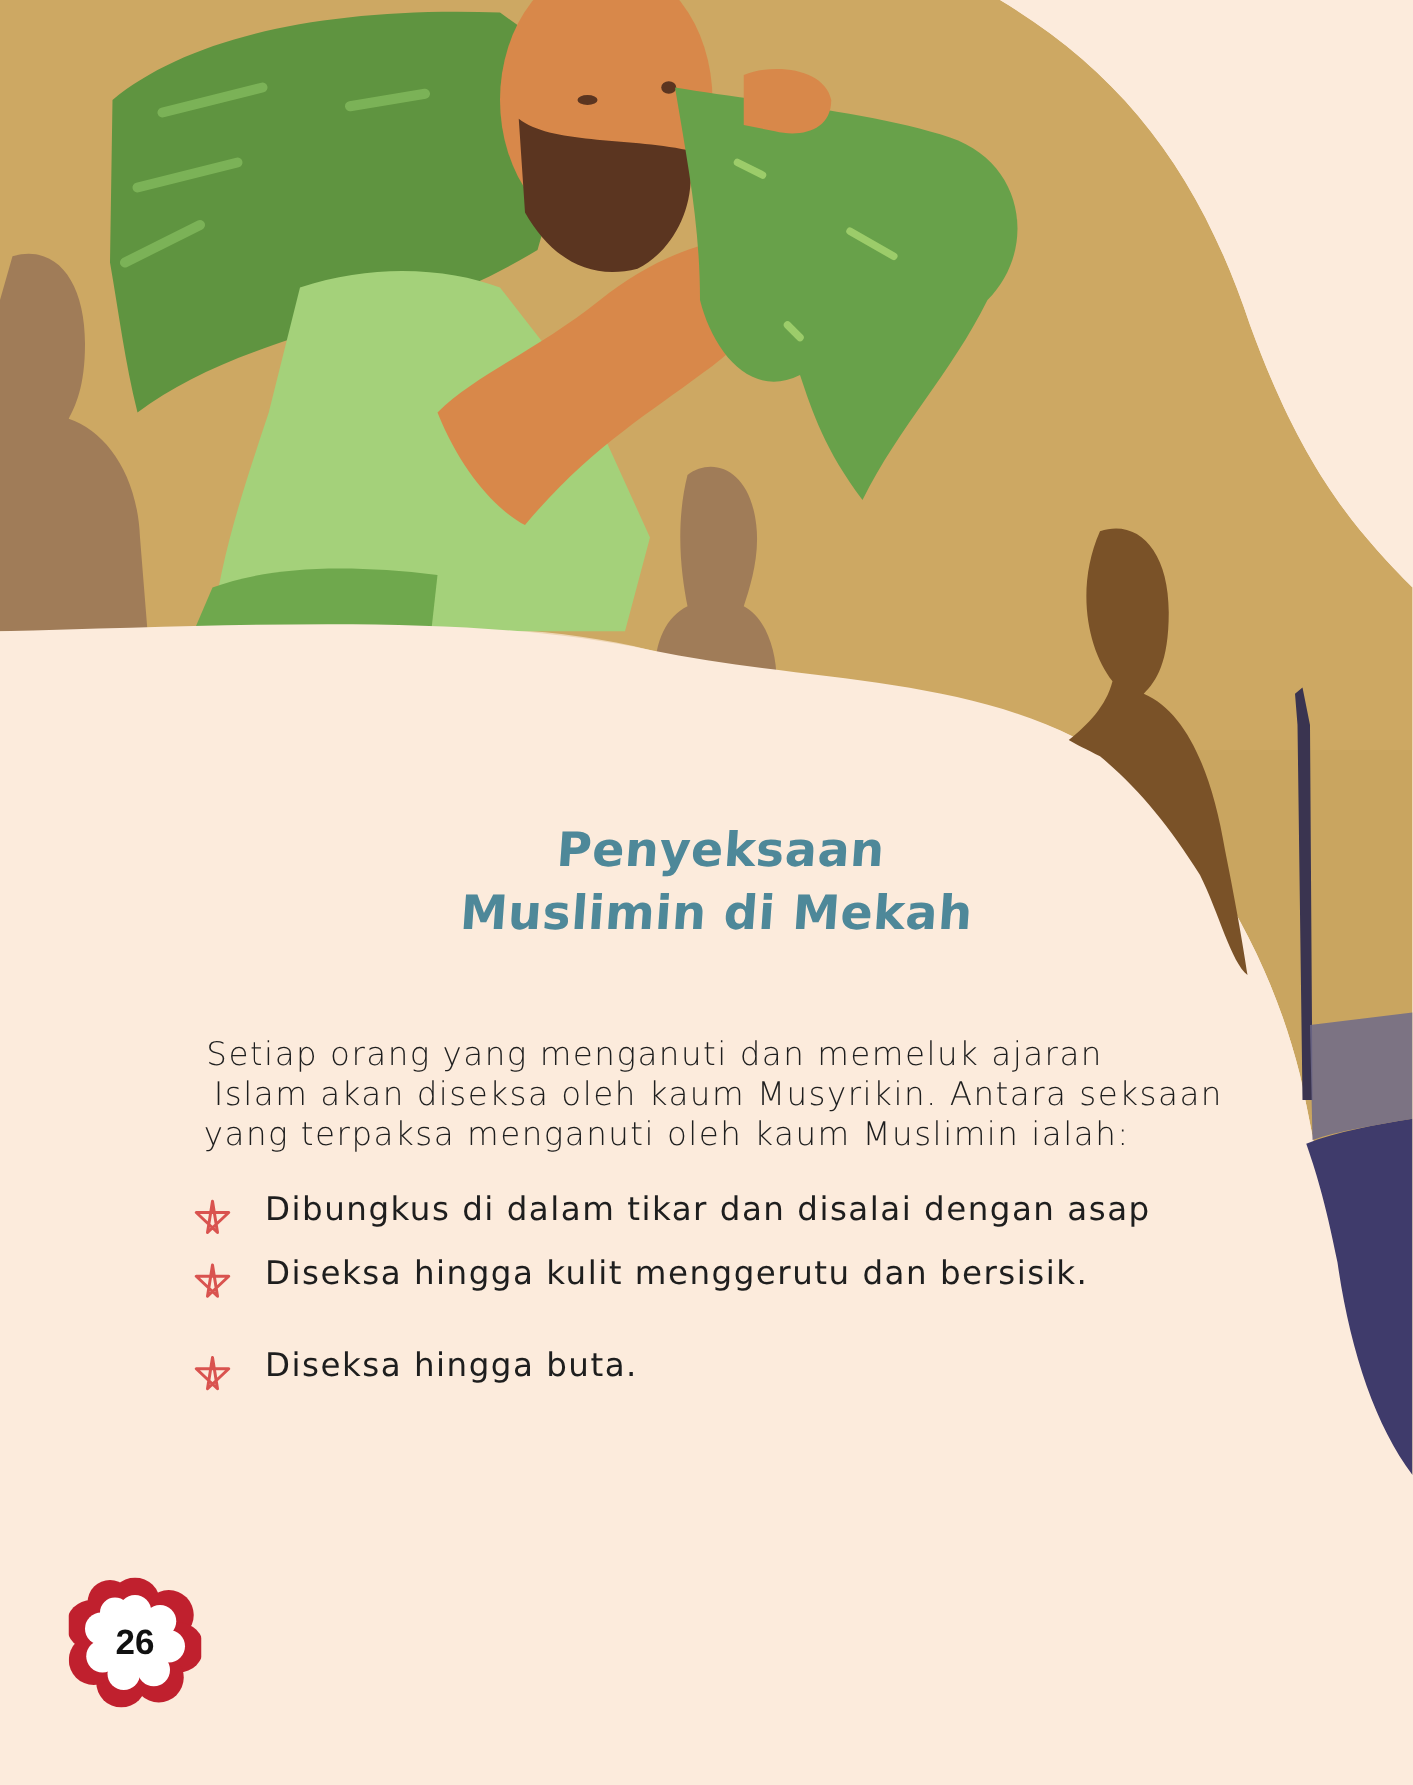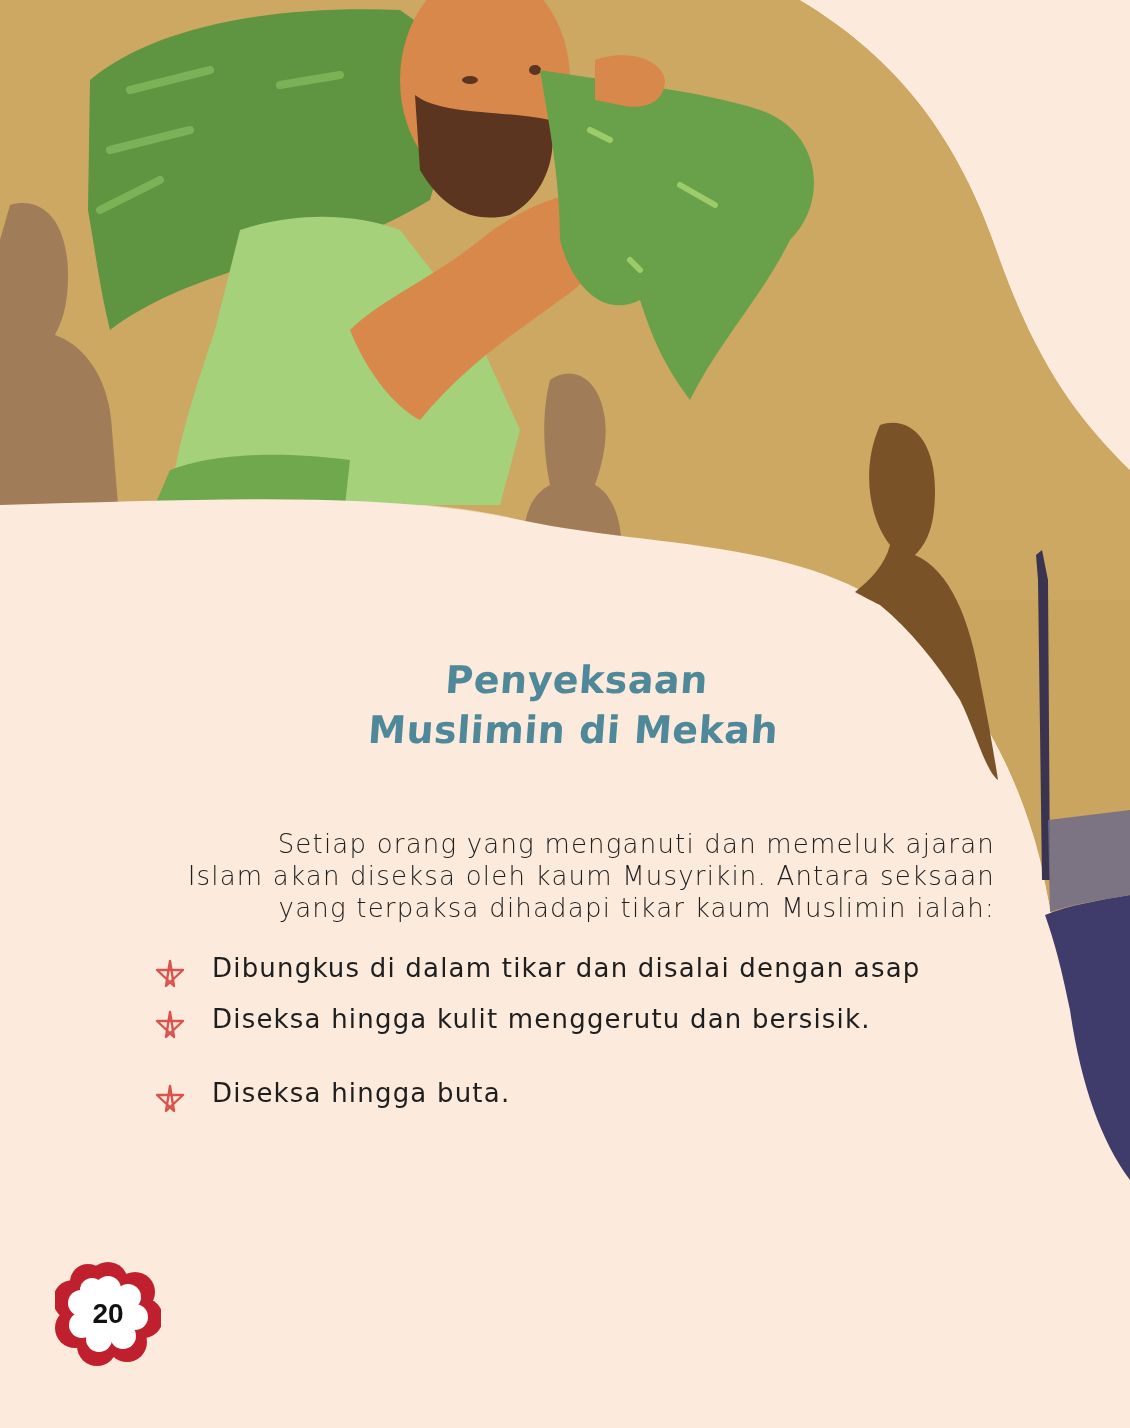--- a/index.html
+++ b/index.html
@@ -41,23 +41,23 @@
       left: 135px;
       top: 828px;
       width: 860px;
       color: #1e1e1e;
       font-family: "DejaVu Sans", sans-serif;
       font-weight: 300;
       font-size: 26px;
       line-height: 32px;
       letter-spacing: 1.2px;
     }
-    .intro .line { white-space: nowrap; text-align: right; }
+    .intro .line { white-space: nowrap; }
     .intro .l1 { padding-left: 30px; }
-    .intro .l2 { padding-left: 0; }
+    .intro .l2 { padding-left: 0; margin-left: 36px; }
     .intro .l3 { padding-left: 28px; }
     .bullets {
       position: absolute;
       left: 150px;
       top: 952px;
       width: 820px;
       margin: 0;
       padding: 0;
       list-style: none;
     }
@@ -158,21 +158,21 @@
 </svg>
 
 <div class="title">
   <div>Penyeksaan</div>
   <div>Muslimin di Mekah</div>
 </div>
 
 <div class="intro">
   <div class="line l1">Setiap orang yang menganuti dan memeluk ajaran</div>
   <div class="line l2">Islam akan diseksa oleh kaum Musyrikin. Antara seksaan</div>
-  <div class="line l3">yang terpaksa dihadapi tikar kaum Muslimin ialah:</div>
+  <div class="line l3">yang terpaksa menganuti oleh kaum Muslimin ialah:</div>
 </div>
 
 <ul class="bullets">
   <li class="bullet b1">
     <svg class="star" viewBox="0 0 36 36">
         <path d="M18,3 L22,28 L5,12 L31,12 L14,28 Z" fill="none" stroke="#d9534f" stroke-width="2.4" stroke-linejoin="round"></path>
       </svg>
     <div class="line">Dibungkus di dalam tikar dan disalai dengan asap</div>
   </li>
   <li class="bullet b3">
@@ -207,14 +207,14 @@
       <circle cx="73" cy="35" r="13"></circle>
       <circle cx="80" cy="55" r="13"></circle>
       <circle cx="68" cy="74" r="13"></circle>
       <circle cx="44" cy="77" r="13"></circle>
       <circle cx="27" cy="63" r="13"></circle>
       <circle cx="26" cy="41" r="13"></circle>
       <circle cx="37" cy="28" r="12"></circle>
       <circle cx="53" cy="52" r="26"></circle>
     </g>
   </svg>
-  <div class="page-number">20</div>
+  <div class="page-number">26</div>
 </div>
 
 </body></html>

